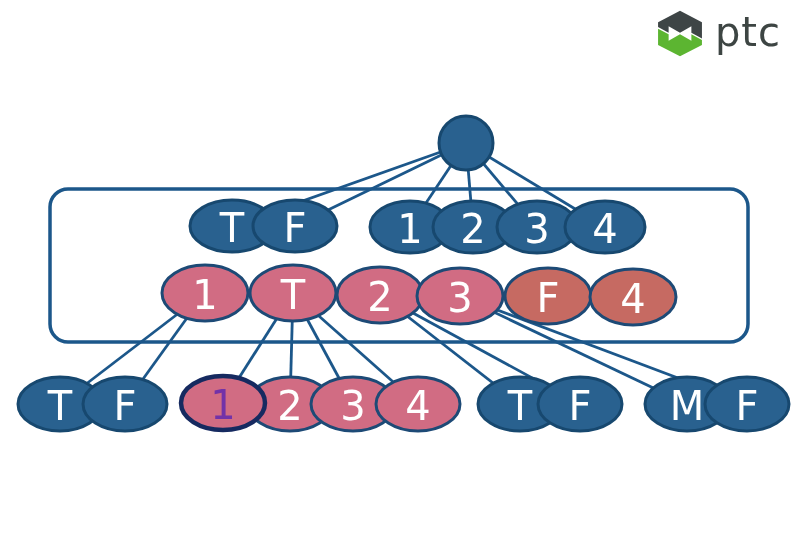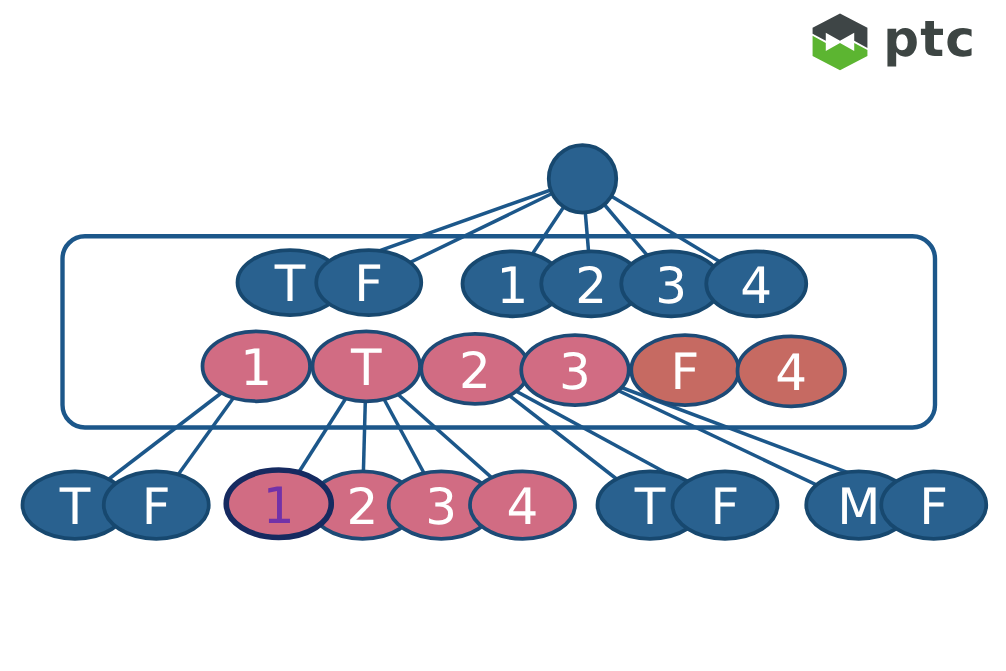--- a/index.html
+++ b/index.html
@@ -1,21 +1,21 @@
 <!DOCTYPE html>
 <html><head>
 <meta charset="utf-8">
 <style>
   html,body{margin:0;padding:0;background:#ffffff;}
   body{width:805px;height:537px;overflow:hidden;font-family:"DejaVu Sans",sans-serif;}
   .stage{position:relative;width:805px;height:537px;background:#ffffff;}
   .tree-svg{position:absolute;left:0;top:0;}
   .tree-svg text{font-family:"DejaVu Sans",sans-serif;}
   .logo{position:absolute;top:9px;right:24px;display:flex;align-items:center;gap:9px;}
-  .logo-text{font-size:40px;font-weight:700;letter-spacing:1px;line-height:1;padding-bottom:4px;}
+  .logo-text{font-size:40px;font-weight:400;letter-spacing:1px;line-height:1;padding-bottom:4px;}
 </style>
 </head>
 <body style="background: rgb(255, 255, 255);">
 
 <div class="stage">
 
   <svg class="tree-svg" width="805" height="537" viewBox="0 0 805 537">
     <g>
         <rect x="50" y="189" width="698" height="153" rx="18" fill="#ffffff" stroke="#1c578a" stroke-width="3.5"></rect>
       </g>

